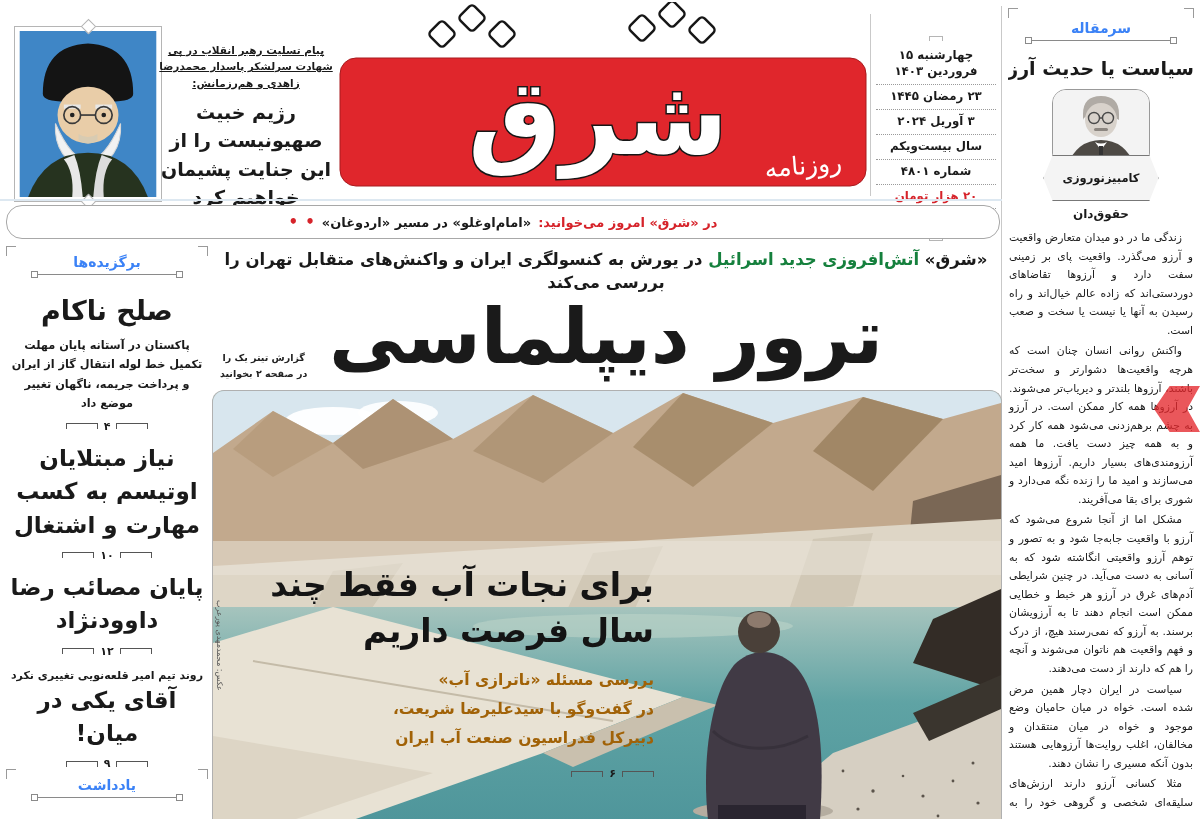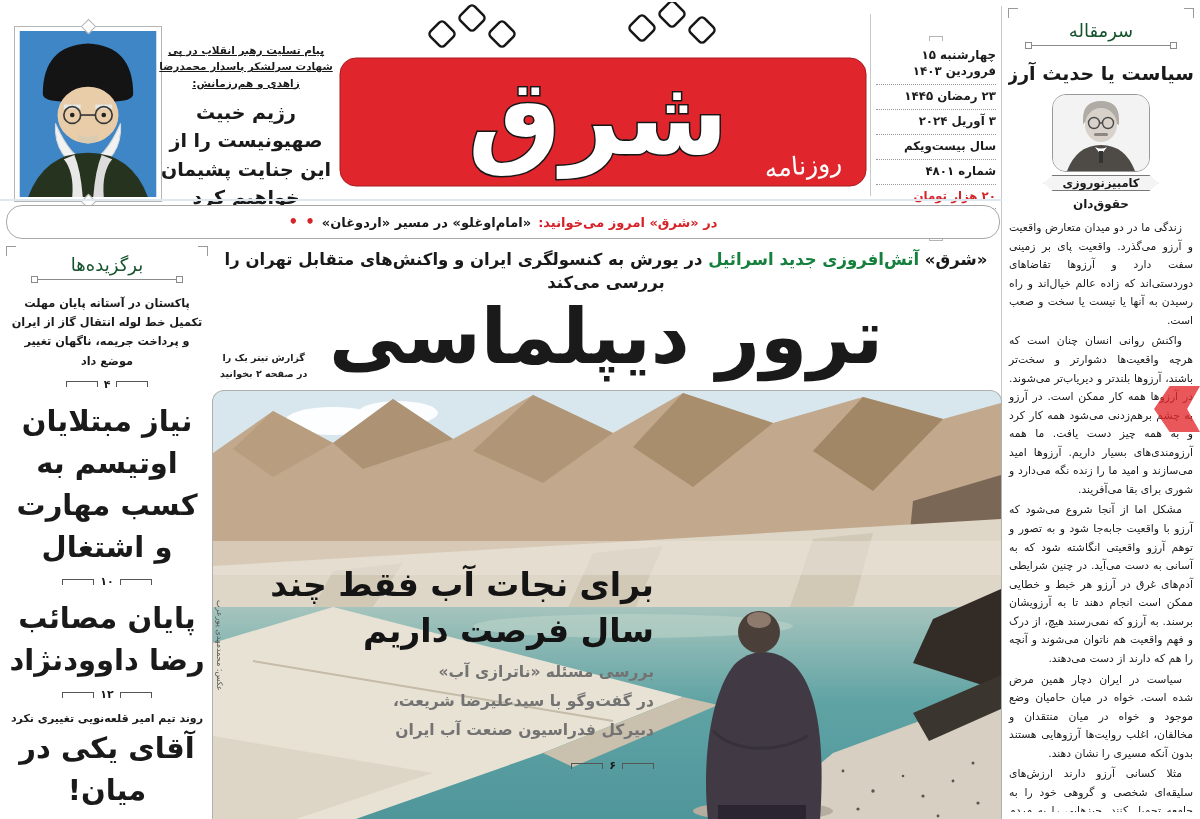--- a/index.html
+++ b/index.html
@@ -3,80 +3,80 @@
 <meta charset="utf-8">
 <style>
   html,body{margin:0;padding:0;background:#fff;}
   .page{position:relative;width:1200px;height:819px;background:#fff;overflow:hidden;
         font-family:"DejaVu Sans",sans-serif;direction:rtl;color:#1a1a1a;}
 
   
   .corner{position:absolute;width:9px;height:9px;border:0 solid #9a9a9a;}
   .corner.tl{left:0;top:0;border-left-width:1px;border-top-width:1px;}
   .corner.tr{right:0;top:0;border-right-width:1px;border-top-width:1px;}
-  .sec-head{color:#14532d;font-weight:normal;font-size:18px;letter-spacing:3px;}
+  .sec-head{color:#3b82f6;font-weight:bold;font-size:14px;letter-spacing:3px;}
   .sec-rule{width:150px;height:6px;border-top:1px solid #8a8a8a;position:relative;margin:4px auto 0;}
   .sec-rule i{position:absolute;top:-4px;width:5px;height:5px;border:1px solid #8a8a8a;background:#fff;}
   .sec-rule i.l{left:-1px;} .sec-rule i.r{right:-1px;}
   .pagemark{display:flex;align-items:center;justify-content:center;gap:6px;}
   .pm-line{width:30px;height:5px;border-top:1px solid #555;border-left:1px solid #555;border-right:1px solid #555;}
   .pm-num{font-size:11px;font-weight:bold;line-height:1;}
-  .badge{background:#f4f4f4;border:1px solid #777;padding:0 18px;font-size:11.5px;font-weight:bold;
+  .badge{background:#f4f4f4;border:1px solid #777;padding:15px 18px;font-size:11.5px;font-weight:bold;
          clip-path:polygon(0 50%,8% 0,92% 0,100% 50%,92% 100%,8% 100%);}
   .v-rule{position:absolute;width:1px;background:#c9c9c9;}
   .hline{position:absolute;left:0;top:199px;width:1002px;height:2px;background:#dde8f1;}
 
   
   .kh-frame{position:absolute;left:14px;top:26px;width:138px;height:166px;border:1px solid #b5b5b5;background:#fff;padding:4px;}
   .kh-frame svg{display:block;width:100%;height:100%;}
   .notch{position:absolute;width:9px;height:9px;background:#fff;border:1px solid #b5b5b5;transform:rotate(45deg);left:50%;margin-left:-5px;}
   .notch.top{top:-6px;} .notch.bottom{bottom:-6px;}
 
   .condolence{position:absolute;left:158px;top:42px;width:176px;text-align:center;}
   .cond-kicker{font-size:10.5px;font-weight:bold;line-height:1.55;text-decoration:underline;}
   .cond-title{font-size:19px;font-weight:bold;line-height:1.5;margin-top:7px;}
   .cond-pm{margin-top:10px;}
 
   .logo{position:absolute;left:336px;top:2px;width:534px;height:196px;}
-  .dates{position:absolute;left:876px;top:36px;width:120px;font-size:11.8px;font-weight:bold;}
+  .dates{position:absolute;left:876px;top:36px;width:120px;text-align:center;font-size:11.8px;font-weight:bold;}
   .dates .row{padding:4px 0;border-bottom:1px dotted #9a9a9a;line-height:1.35;}
   .dates .row.price{color:#d6232a;}
   .dates .row.last{border-bottom:none;}
   .mini-orn{width:12px;height:4px;border:1px solid #b5b5b5;border-bottom:none;margin:0 auto 3px;}
   .mini-orn.b{margin:3px auto 0;border:1px solid #b5b5b5;border-top:none;}
 
   
   .reading-bar{position:absolute;left:6px;top:205px;width:992px;height:32px;border:1px solid #a8a8a8;border-radius:16px;
                display:flex;align-items:center;justify-content:center;gap:7px;font-size:13px;font-weight:bold;background:#fff;}
   .rb-prefix{color:#d6232a;}
   .rb-bullet{color:#d6232a;font-size:15px;}
 
   
   .sidebar{position:absolute;left:6px;top:246px;width:202px;height:567px;}
   .sb-box{position:relative;text-align:center;}
   .sb-title-lg{font-size:27px;font-weight:bold;margin-top:12px;line-height:1.3;}
   .sb-sub{font-size:11.3px;font-weight:bold;line-height:1.7;margin:8px 2px 0;}
-  .sb-title-md{font-size:29px;font-weight:bold;line-height:1.45;margin-top:10px;}
+  .sb-title-md{font-size:23px;font-weight:bold;line-height:1.45;margin-top:10px;}
   .sb-kicker{font-size:11px;font-weight:bold;margin-top:12px;}
   .sb-pm{margin-top:8px;}
   .sb-badge{display:inline-block;margin-top:-12px;position:relative;z-index:2;}
 
   
   .main{position:absolute;left:212px;top:248px;width:788px;}
   .kicker{text-align:center;font-size:16.5px;font-weight:bold;line-height:1.4;}
   .kicker .red{color:#15803d;}
   .headline{text-align:center;font-size:76px;font-weight:bold;letter-spacing:-2px;line-height:1.08;margin-top:2px;}
   .lead-note{position:absolute;left:8px;top:102px;font-size:9.5px;font-weight:bold;line-height:1.7;text-align:center;color:#222;}
 
   .photo{position:absolute;left:212px;top:390px;width:788px;height:429px;border:1px solid #b0b0b0;border-bottom:none;
          border-radius:12px 12px 0 0;overflow:hidden;background:#9fc2bb;}
   .photo svg{display:block;width:100%;height:100%;}
   .photo-overlay{position:absolute;left:222px;top:562px;width:432px;text-align:right;z-index:3;}
   .ph-title{font-size:33px;font-weight:bold;line-height:1.4;color:#141414;}
-  .ph-sub{font-size:15.5px;font-weight:bold;line-height:1.85;margin-top:4px;color:#737373;}
+  .ph-sub{font-size:15.5px;font-weight:bold;line-height:1.85;margin-top:12px;color:#a16207;}
   .ph-pm{margin-top:16px;justify-content:flex-start;}
   .credit{position:absolute;left:215px;top:600px;writing-mode:vertical-rl;font-size:8px;color:#555;z-index:3;letter-spacing:1px;}
 
   .red-arrow{position:absolute;left:1154px;top:383px;width:46px;height:52px;background:rgba(228,40,45,.78);z-index:4;
              clip-path:polygon(100% 6%,34% 6%,0 50%,34% 94%,100% 94%,72% 50%);}
 
   
   .editorial{position:absolute;left:1008px;top:8px;width:186px;height:804px;text-align:center;overflow:hidden;}
   .ed-title{font-size:19px;font-weight:bold;white-space:nowrap;margin-top:10px;}
   .ed-portrait{width:96px;height:76px;border:1px solid #999;border-radius:14px;overflow:hidden;margin:10px auto 0;background:#f2f2f2;}
@@ -164,20 +164,21 @@
   <div class="sidebar">
     <div class="sb-box" style="position:relative;padding-top:8px;">
       <i class="corner tl"></i>
       <i class="corner tr"></i>
       <div class="sec-head">برگزیده‌ها</div>
       <div class="sec-rule">
           <i class="l"></i>
           <i class="r"></i>
         </div>
 
+      <div class="sb-title-lg">صلح ناکام</div>
       <div class="sb-sub">پاکستان در آستانه پایان مهلت تکمیل خط لوله انتقال گاز از ایران و پرداخت جریمه، ناگهان تغییر موضع داد</div>
       <div class="pagemark sb-pm">
         <span class="pm-line"></span>
           <span class="pm-num">۴</span>
           <span class="pm-line"></span>
       </div>
 
       <div class="sb-title-md">نیاز مبتلایان اوتیسم به کسب مهارت و اشتغال</div>
       <div class="pagemark sb-pm">
         <span class="pm-line"></span>

